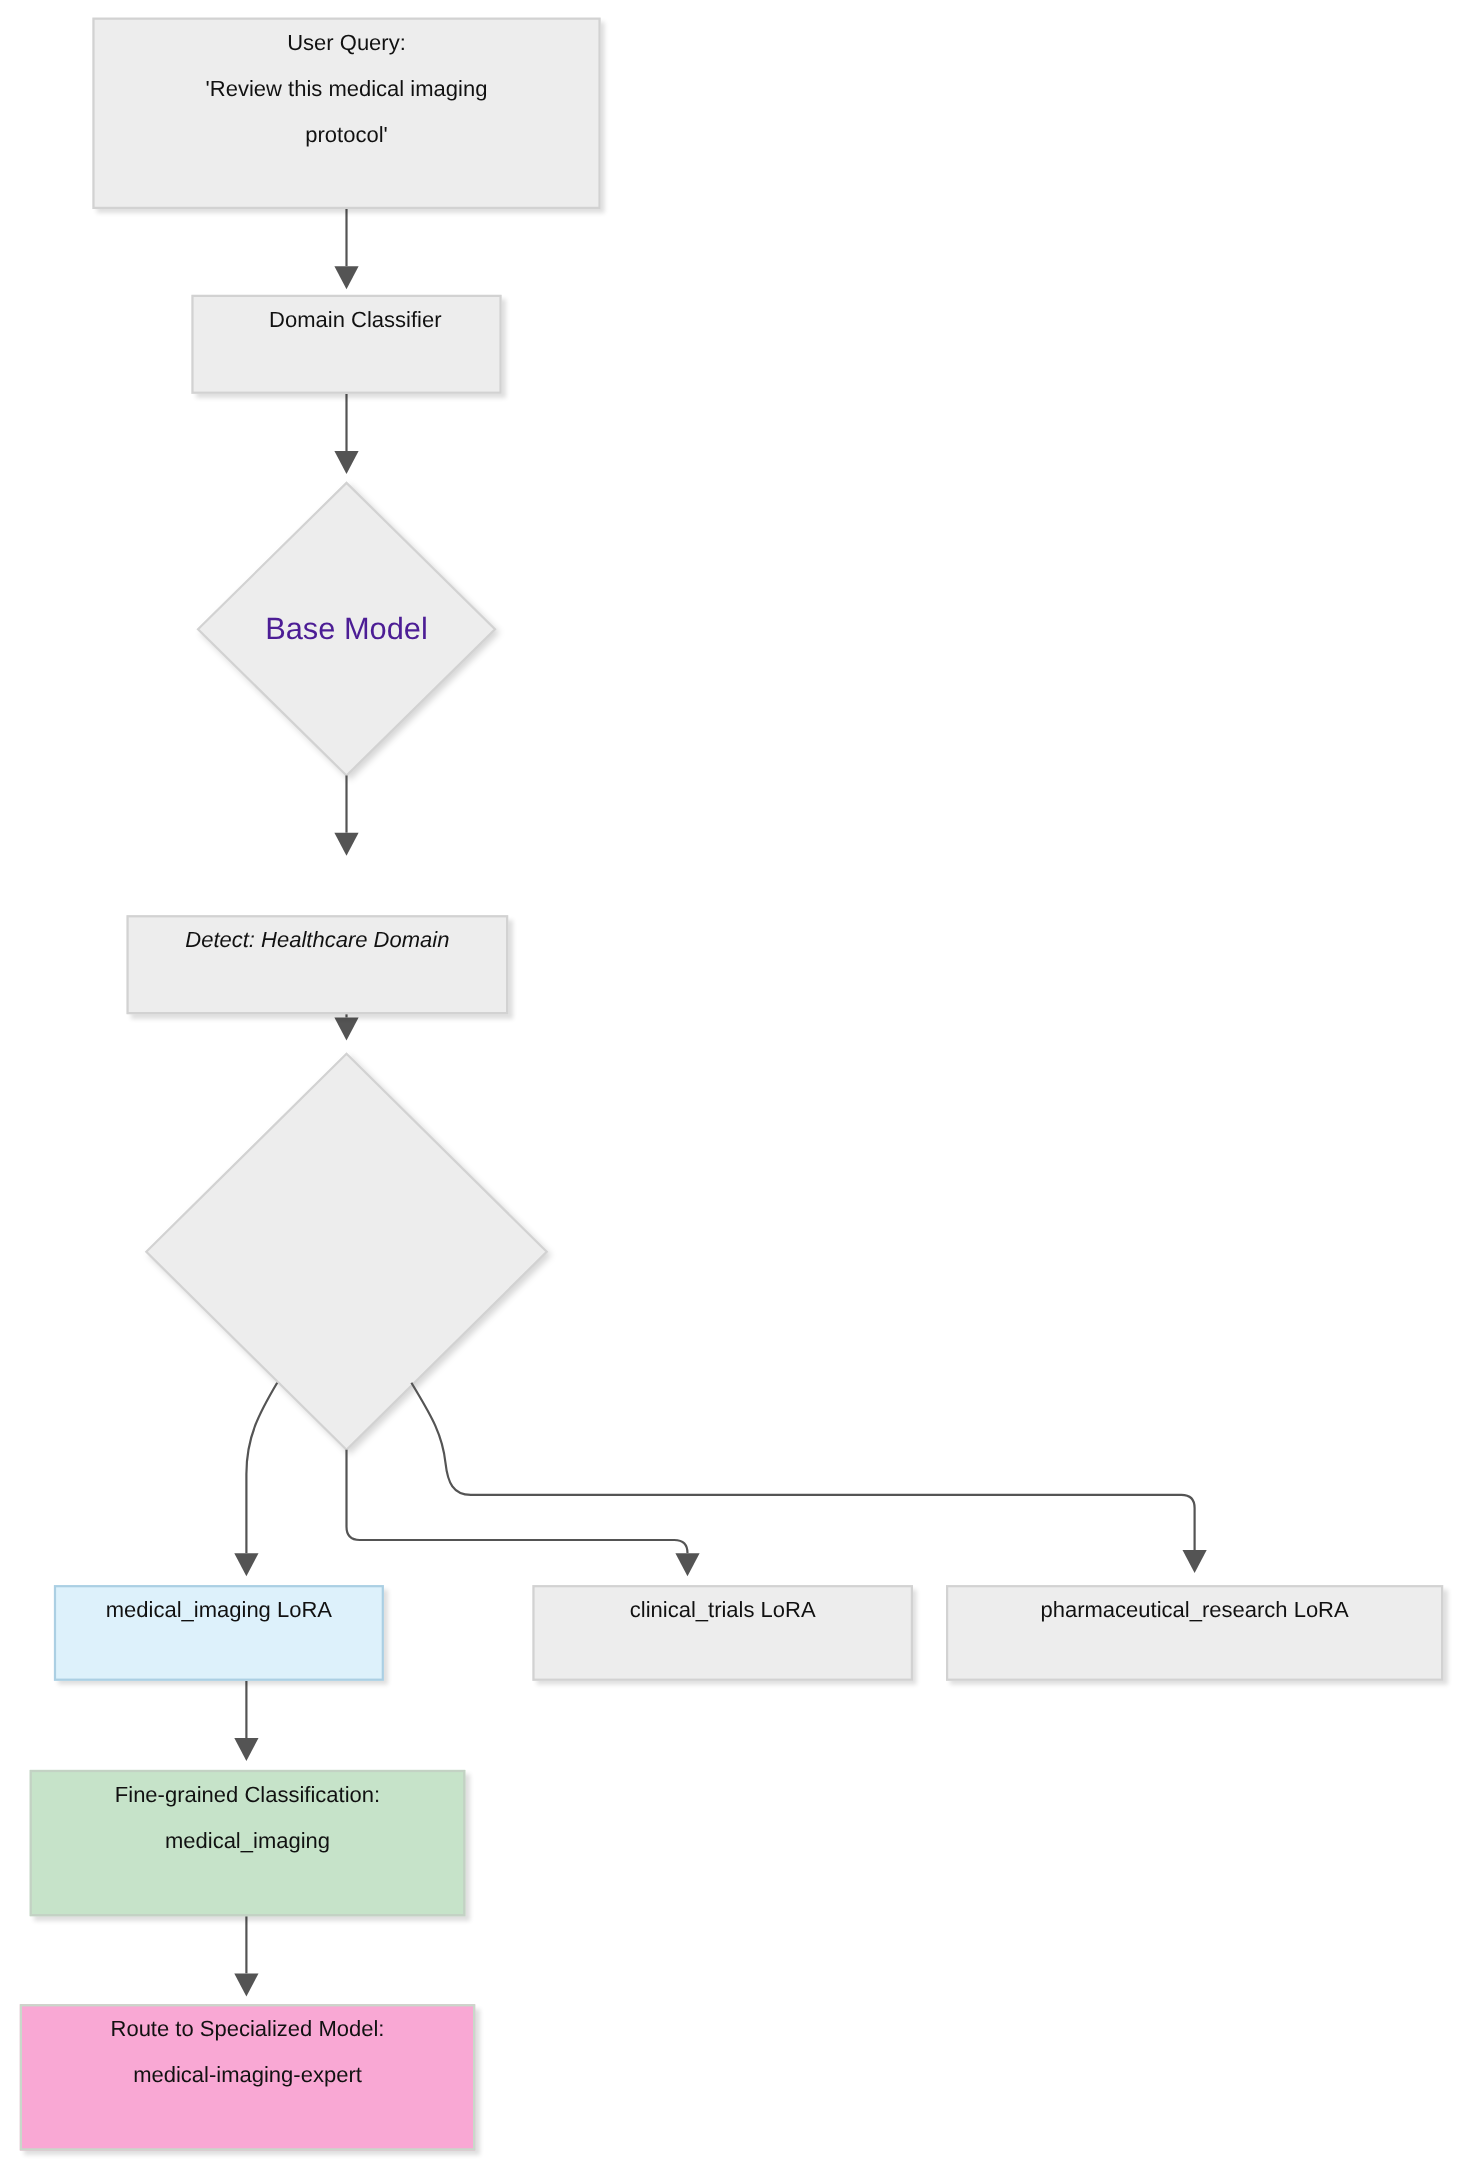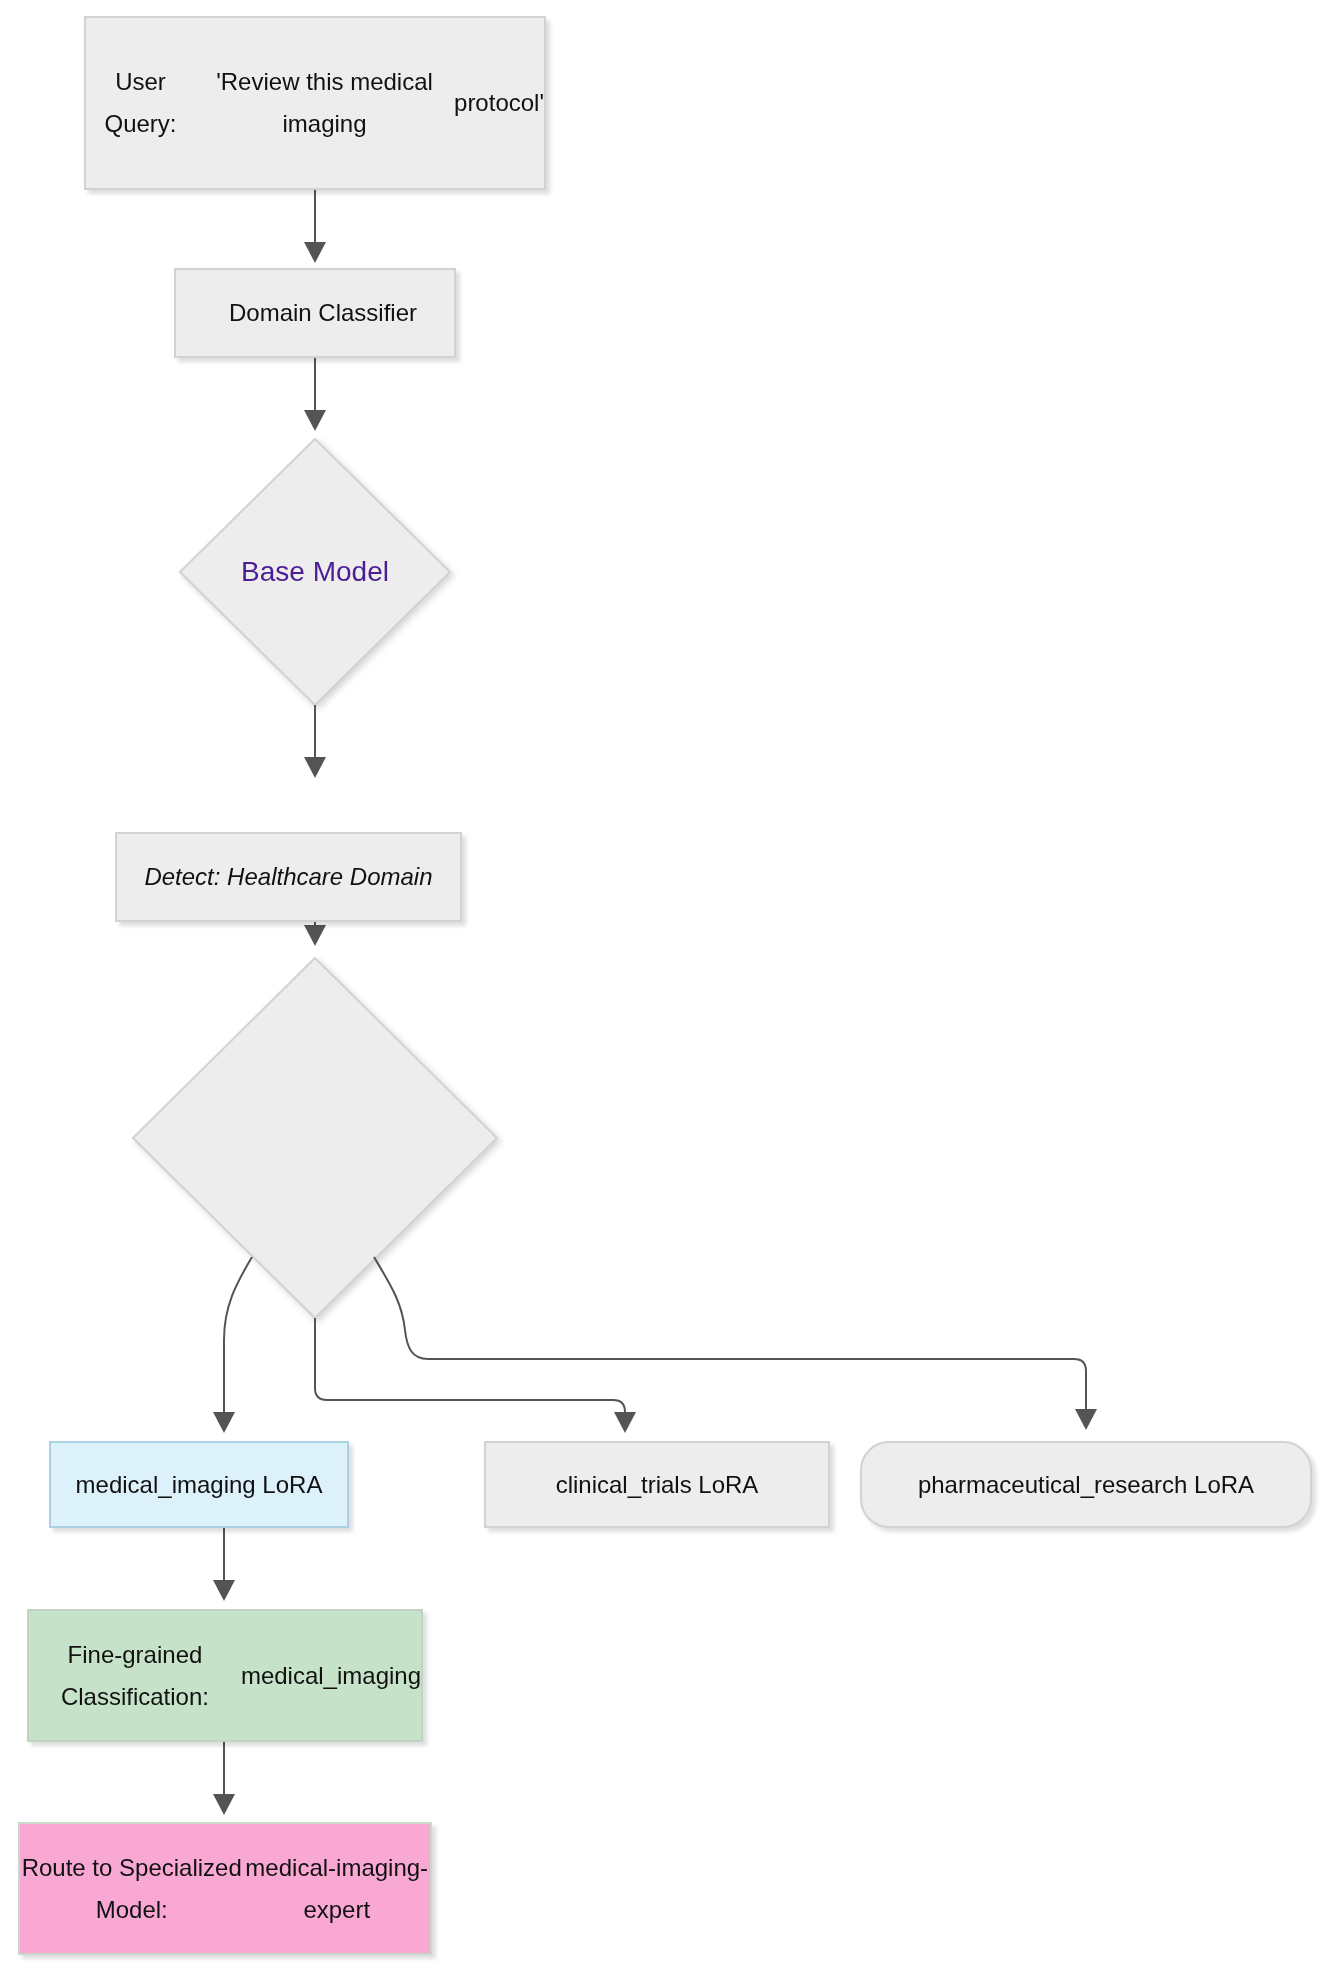--- a/index.html
+++ b/index.html
@@ -12,23 +12,23 @@
   }
   #edge-layer{position:absolute;left:0;top:0;z-index:1;}
   .edge path{stroke:#545454;stroke-width:2;fill:none;}
   .edge polygon{fill:#545454;stroke:none;}
   .diamond{
     fill:#ededed;stroke:#d2d2d2;stroke-width:2;
     filter:drop-shadow(3px 3px 3px rgba(0,0,0,0.16));
   }
   .node{
     position:absolute;z-index:2;
-    display:flex;flex-direction:row;align-items:center;justify-content:center;
+    display:flex;flex-direction:column;align-items:center;
     box-sizing:border-box;
-    font-size:24px;line-height:42px;color:#111111;text-align:center;
+    font-size:20px;line-height:42px;color:#111111;text-align:center;
     border:2px solid #d2d2d2;
     box-shadow:4px 4px 4px rgba(0,0,0,0.13);
   }
   .gray  {background:#ededed;border-color:#d2d2d2;}
   .blue  {background:#ddf1fb;border-color:#abcfe3;}
   .green1{background:#c6e3c9;border-color:#c3d2c4;}
   .green2{background:#f9a8d4;border-color:#c9d8ca;}
   .dlabel{
     position:absolute;z-index:2;
     display:flex;align-items:center;justify-content:center;
@@ -36,21 +36,21 @@
     background:transparent;border:none;box-shadow:none;
   }
   
   #n-user-query       {left:84px;  top:16px;   width:462px; height:174px;}
   #n-domain-classifier{left:174px; top:268px;  width:282px; height:90px;padding-left:16px;}
   #n-base-model       {left:180px; top:439px;  width:270px; height:266px;}
   #n-detect           {left:115px; top:832px;  width:347px; height:90px;font-style:italic;}
   #n-load-lora        {left:133px; top:958px;  width:364px; height:360px;}
   #n-medical-lora     {left:49px;  top:1441px; width:300px; height:87px;}
   #n-clinical-lora    {left:484px; top:1441px; width:346px; height:87px;}
-  #n-pharma-lora      {left:860px; top:1441px; width:452px; height:87px;border-radius:29px;}
+  #n-pharma-lora      {left:860px; top:1441px; width:452px; height:87px;}
   #n-fine-grained     {left:27px;  top:1609px; width:396px; height:133px;}
   #n-route            {left:18px;  top:1822px; width:414px; height:133px;}
 </style>
 </head>
 <body>
 
 <div id="canvas">
 
   <svg id="edge-layer" width="1331" height="1970" viewBox="0 0 1331 1970">
 

